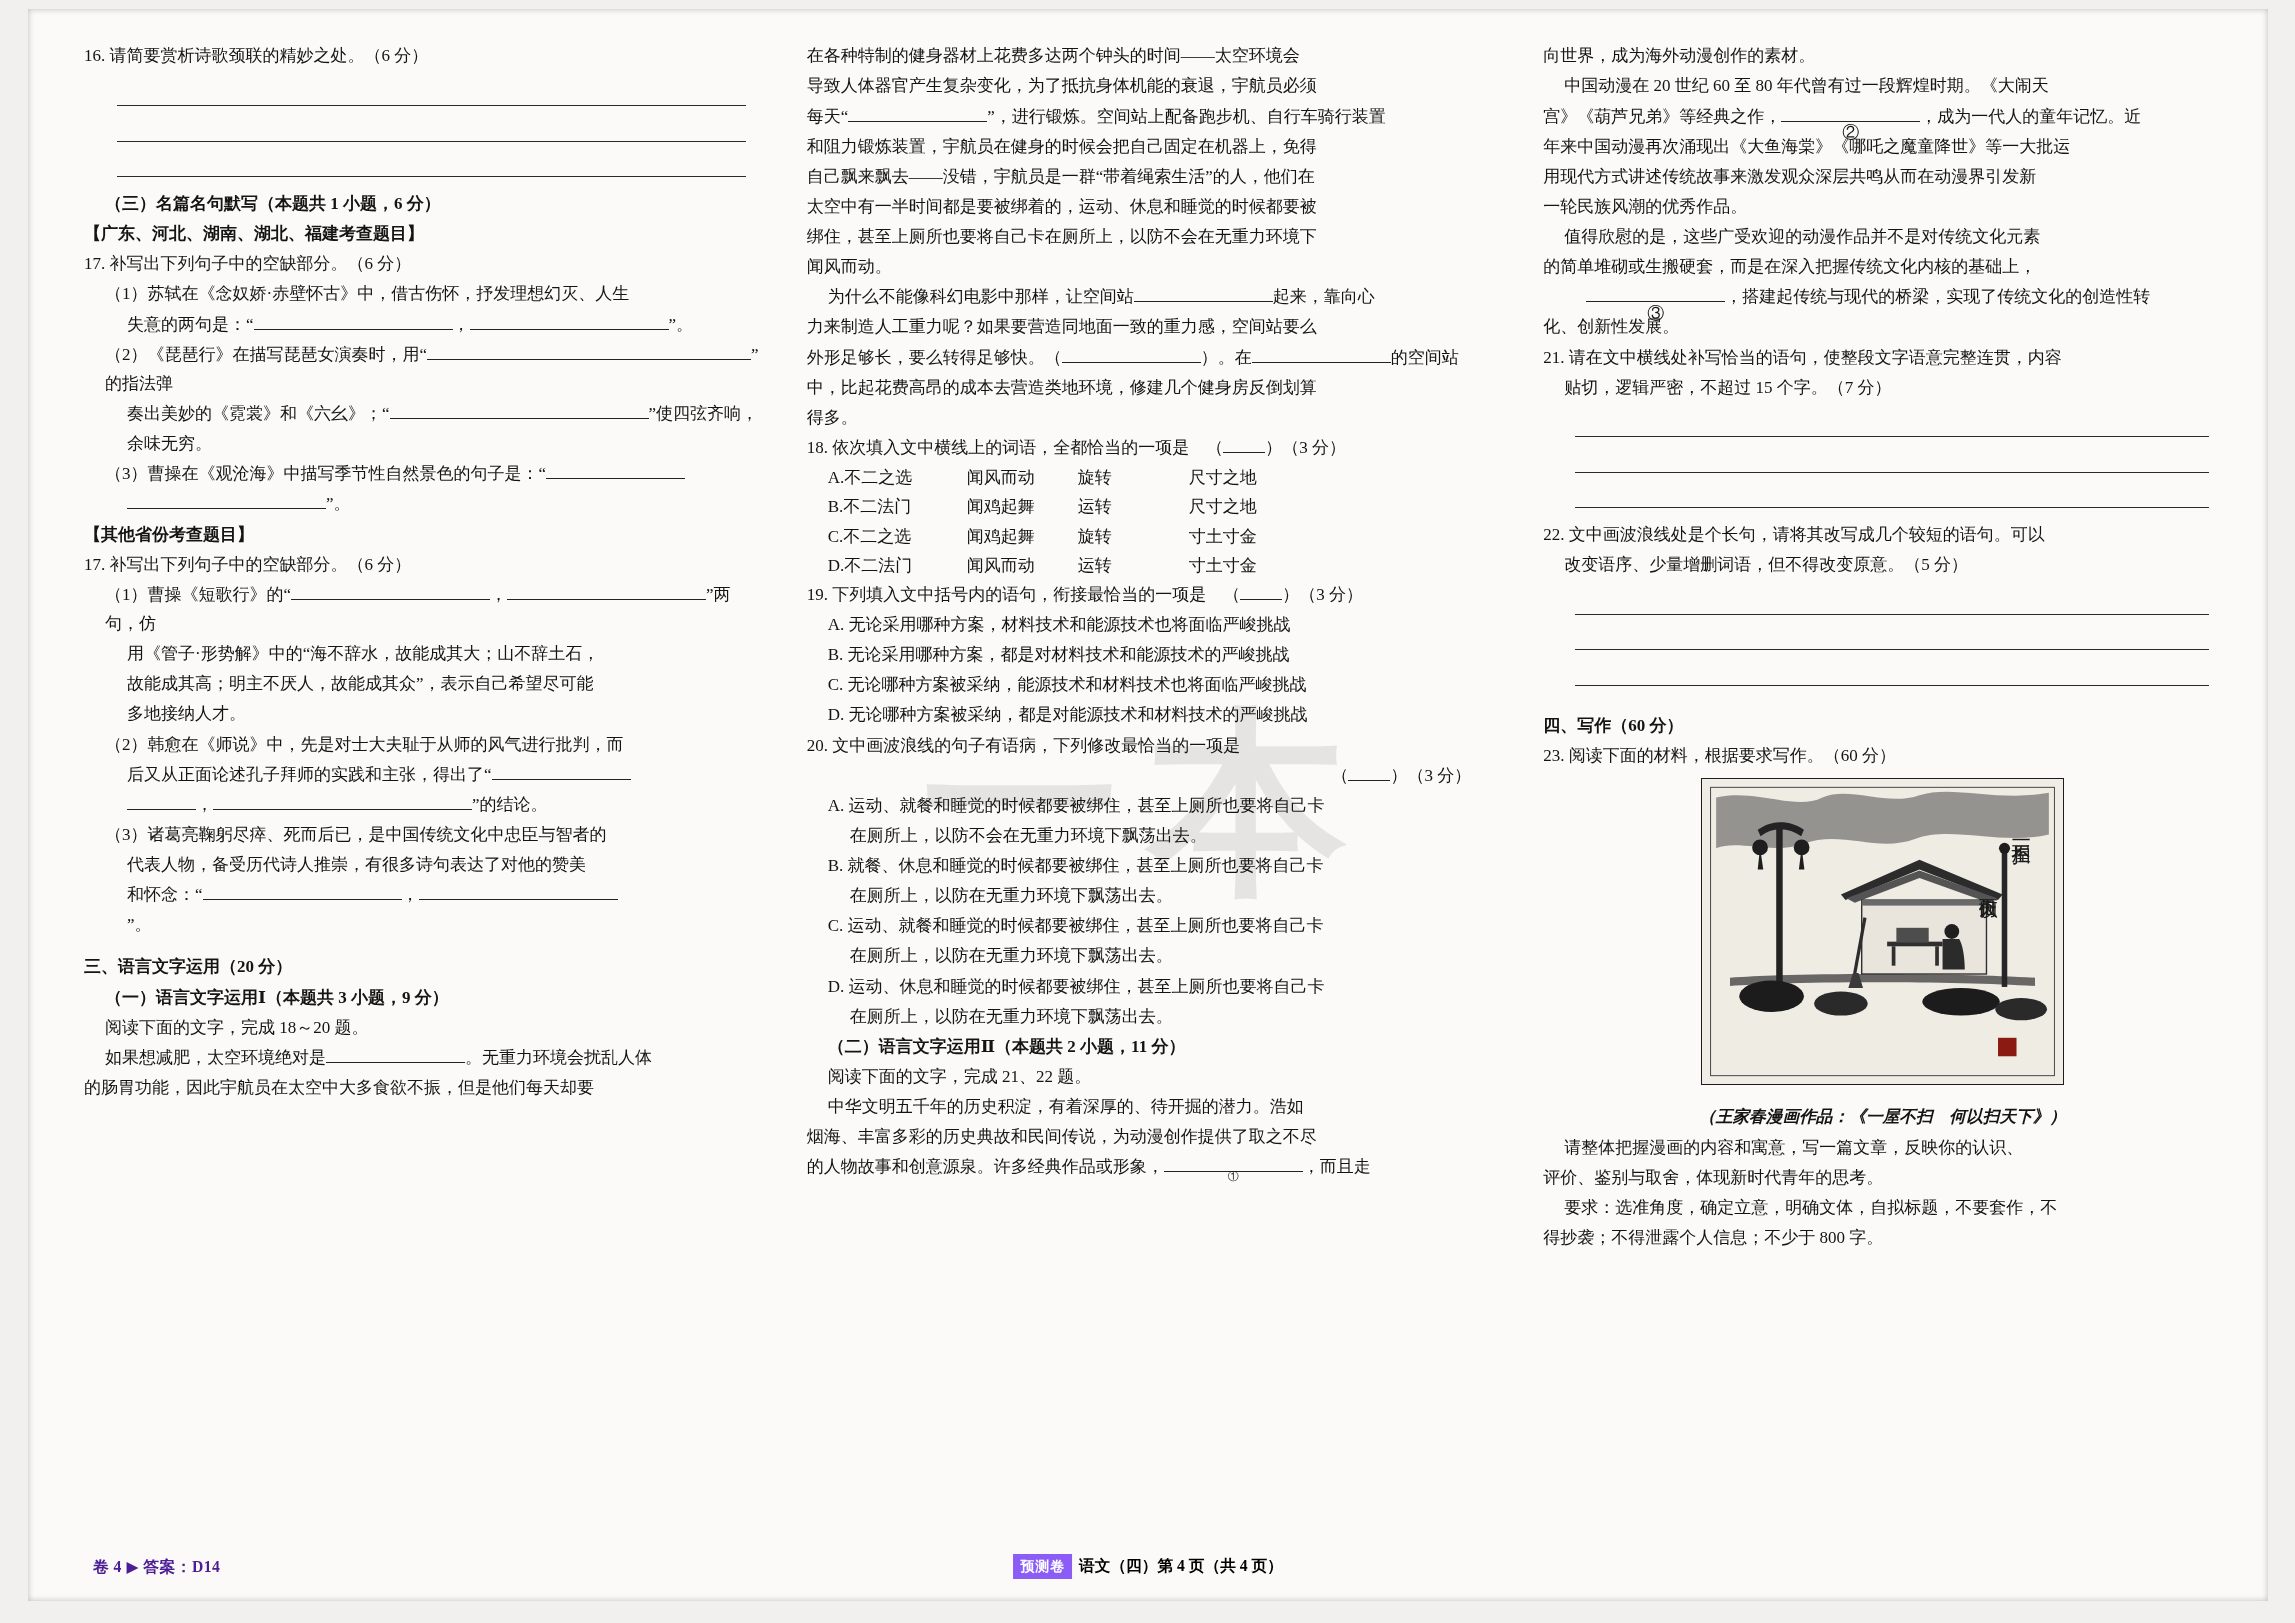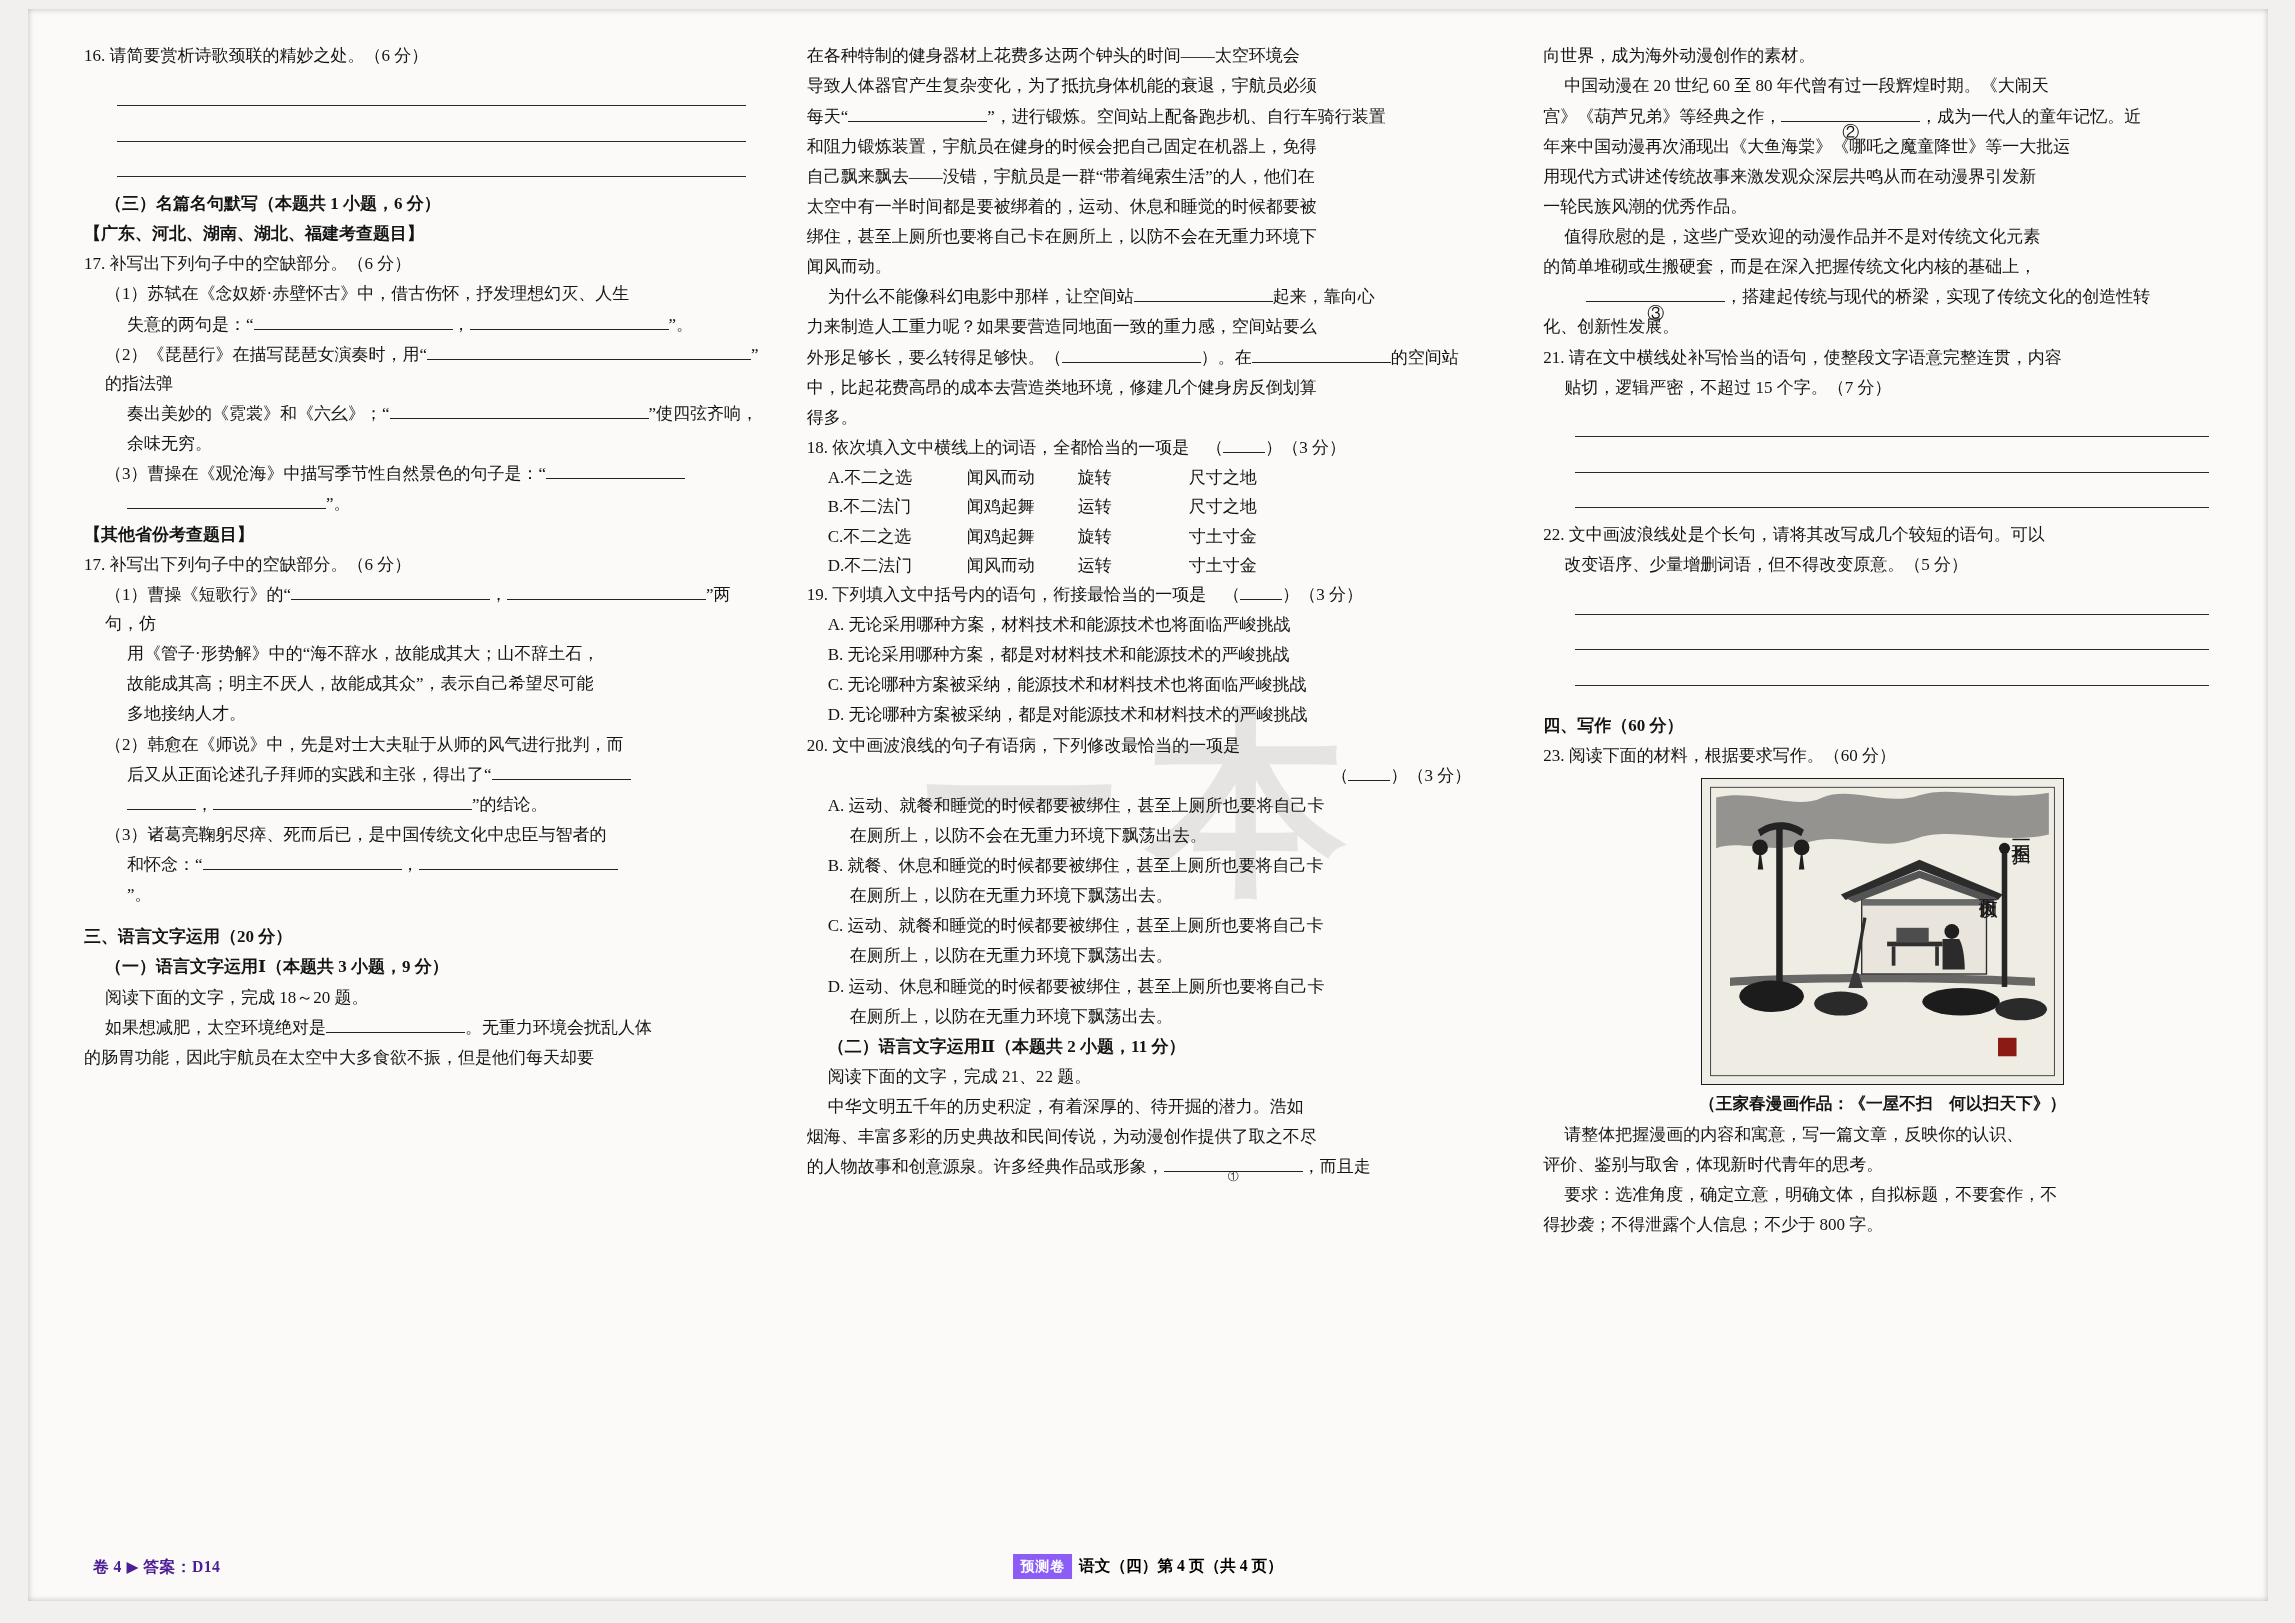--- a/index.html
+++ b/index.html
@@ -97,21 +97,22 @@
     width:361px;height:305px;
     background:#efece6;
     border:1.4px solid #1d1d1d;
     position:relative;
     overflow:hidden;
   }
   .cap{
     text-align:center;
     font-weight:bold;
     font-size:16.7px;
-    margin-top:5px;
+    margin-top:18px;
+    font-style:italic;
   }
   .watermark{
     position:absolute;
     left:50%;top:50%;
     transform:translate(-50%,-50%);
     font-size:199px;
     font-weight:bold;
     color:rgba(40,40,40,.10);
     letter-spacing:28px;
     pointer-events:none;
@@ -165,20 +166,21 @@
         <p class="ind3">故能成其高；明主不厌人，故能成其众”，表示自己希望尽可能</p>
         <p class="ind3">多地接纳人才。</p>
         <p class="ind2">（2）韩愈在《师说》中，先是对士大夫耻于从师的风气进行批判，而</p>
         <p class="ind3">
           <span>后又从正面论述孔子拜师的实践和主张，得出了“</span><span class="u w2"></span>
         </p>
         <p class="ind3">
           <span class="u w1"></span>，<span class="u w4"></span><span>”的结论。</span>
         </p>
         <p class="ind2">（3）诸葛亮鞠躬尽瘁、死而后已，是中国传统文化中忠臣与智者的</p>
+        <p class="ind3">代表人物，备受历代诗人推崇，有很多诗句表达了对他的赞美</p>
         <p class="ind3">
           <span>和怀念：“</span><span class="u w3"></span>，<span class="u w3"></span>
         </p>
         <p class="ind3">
           <span>”。</span>
         </p>
         <p class="sec">三、语言文字运用（20 分）</p>
         <p class="ind2 bold">（一）语言文字运用Ⅰ（本题共 3 小题，9 分）</p>
         <p class="ind2">阅读下面的文字，完成 18～20 题。</p>
         <p class="ind2">

